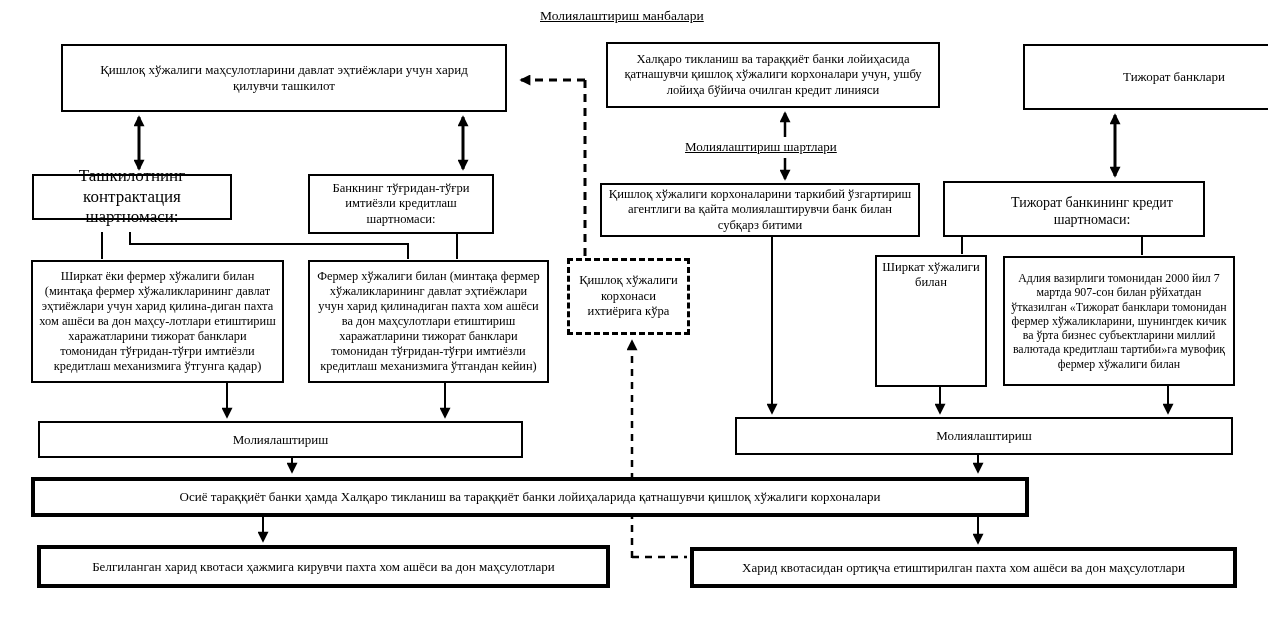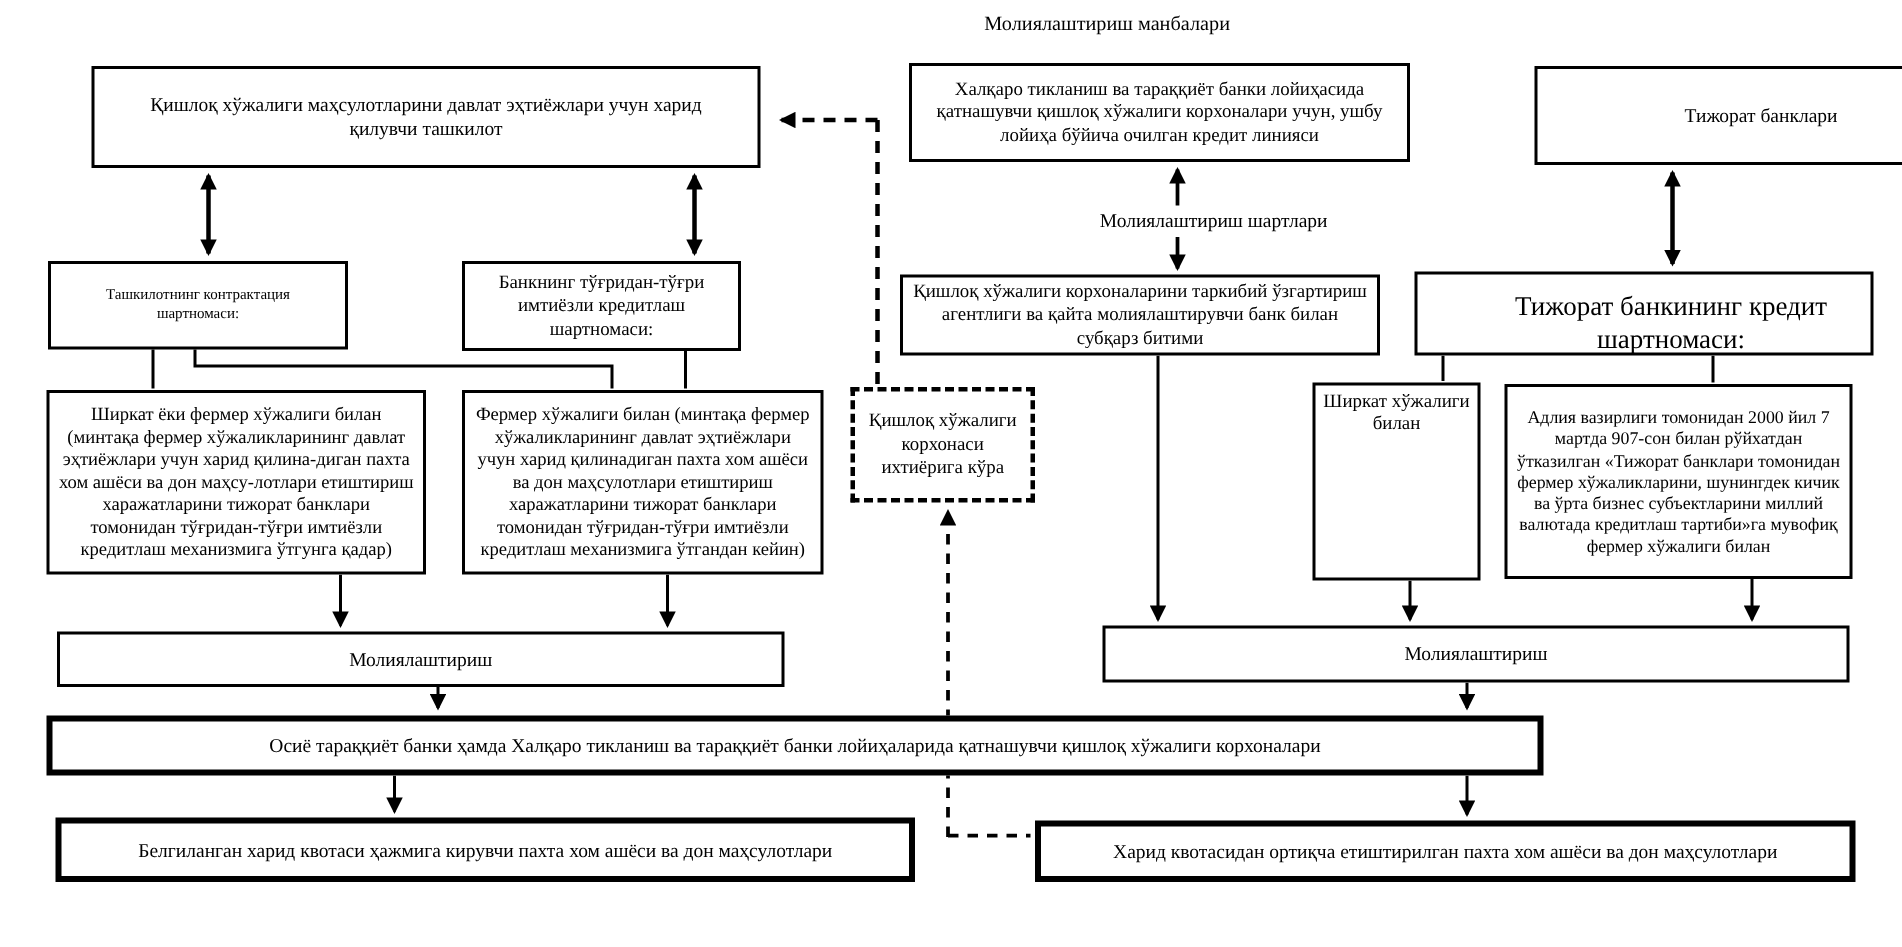--- a/index.html
+++ b/index.html
@@ -12,31 +12,31 @@
     position:absolute;border:2px solid #000;background:#fff;
     display:flex;align-items:center;justify-content:center;
     text-align:center;box-sizing:border-box;
     font-size:13px;line-height:1.22;
   }
   .thick{border-width:4px;}
   .dashedbx{border:3px dashed #000;}
   .topalign{align-items:flex-start;}
   .lbl{
     position:absolute;background:transparent;border:none;
-    text-align:right;font-size:13px;
+    text-align:left;font-size:13px;text-decoration:underline;
   }
   
   #b-title{left:540px;top:8px;width:280px;font-size:13.5px;}
   #b-tl{left:61px;top:44px;width:446px;height:68px;padding:0 26px;}
   #b-tm{left:606px;top:42px;width:334px;height:66px;font-size:12.6px;padding:0 10px;}
   #b-tr{left:1023px;top:44px;width:302px;height:66px;}
-  #b-l2a{left:32px;top:174px;width:200px;height:59px;font-size:10px;padding:0 10px;}
+  #b-l2a{left:32px;top:174px;width:200px;height:46px;font-size:17px;padding:0 10px;}
   #b-l2b{left:308px;top:174px;width:186px;height:60px;font-size:12.6px;padding:0 8px;}
   #b-m2{left:600px;top:183px;width:320px;height:54px;font-size:12.6px;padding:0 6px;text-align:center;}
-  #b-r2{left:943px;top:181px;width:306px;height:56px;font-size:18px;padding-top:11px;padding-left:36px;}
+  #b-r2{left:943px;top:181px;width:262px;height:56px;font-size:14px;padding-top:11px;padding-left:36px;}
   #b-db{left:567px;top:258px;width:123px;height:77px;font-size:12.6px;padding:2px 4px;}
   #b-a{left:31px;top:260px;width:253px;height:123px;font-size:12.4px;line-height:1.22;padding:2px 6px;}
   #b-b{left:308px;top:260px;width:241px;height:123px;font-size:12.4px;line-height:1.22;padding:2px 6px;}
   #b-shb{left:875px;top:255px;width:112px;height:132px;font-size:12.6px;padding-top:3px;}
   #b-ad{left:1003px;top:256px;width:232px;height:130px;font-size:11.9px;line-height:1.2;padding:2px 4px;}
   #b-ml{left:38px;top:421px;width:485px;height:37px;}
   #b-mr{left:735px;top:417px;width:498px;height:38px;}
   #b-w{left:31px;top:477px;width:998px;height:40px;}
   #b-bl{left:37px;top:545px;width:573px;height:43px;text-align:right;}
   #b-br{left:690px;top:547px;width:547px;height:41px;}

